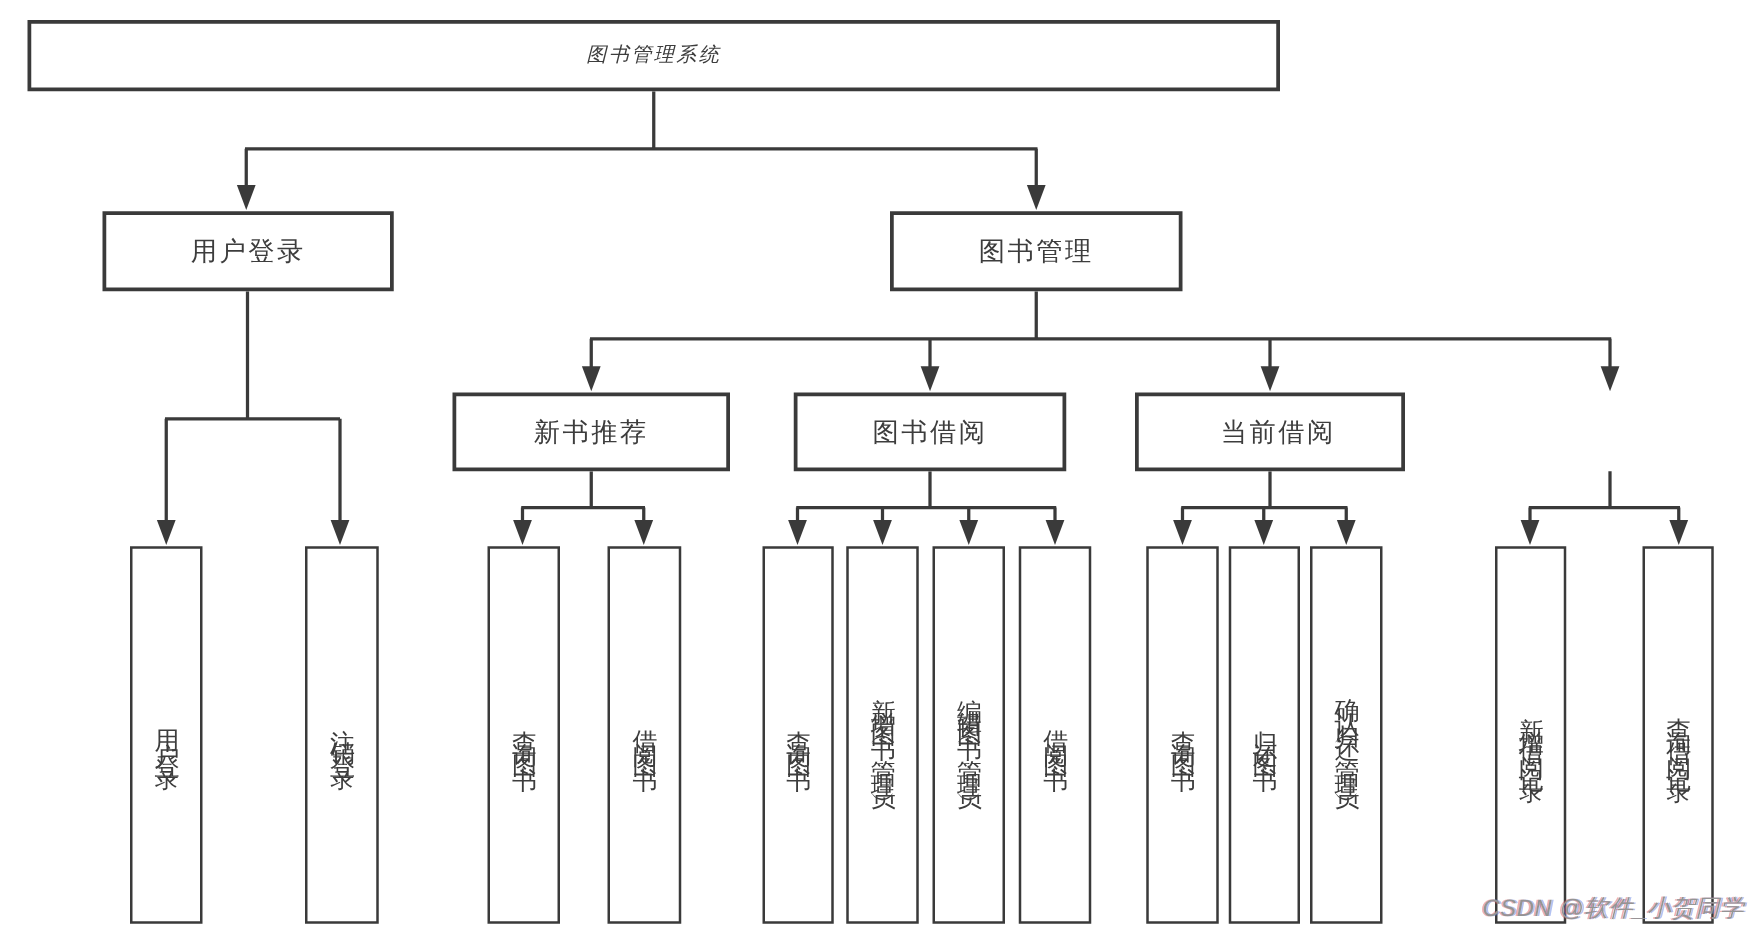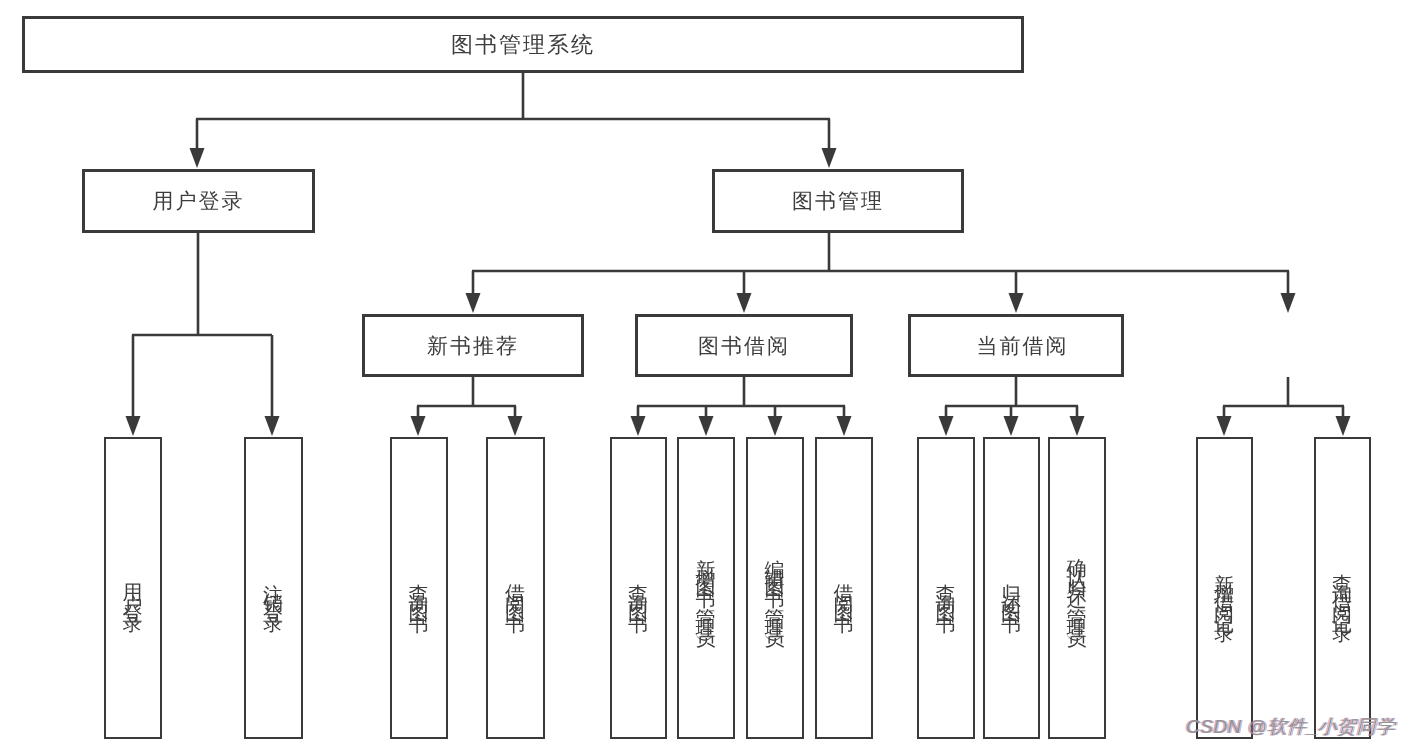--- a/index.html
+++ b/index.html
@@ -16,21 +16,21 @@
   #connectors{position:absolute;left:0;top:0;width:1405px;height:747px;}
   .cline{stroke:var(--line);stroke-width:2.6;fill:none;}
   .chead{fill:var(--line);stroke:none;}
   .node{
     position:absolute;box-sizing:border-box;background:#fff;
     border:3px solid var(--line);
     display:flex;align-items:center;justify-content:center;
     color:var(--text);
   }
   .h{font-size:21px;letter-spacing:2px;white-space:nowrap;}
-  .root{font-size:22px;}
+  .root{font-size:16px;font-style:italic;}
   .v{
     border-width:2.5px;
     writing-mode:vertical-rl;text-orientation:mixed;
     font-size:20px;letter-spacing:10px;line-height:1.1;
   }
   #watermark{
     position:absolute;left:1186px;top:714px;width:219px;
     font-size:19px;color:var(--wm);white-space:nowrap;letter-spacing:0.5px;
     text-shadow:-1.5px 0 0 rgba(214,80,80,.45), 1.5px 0 0 rgba(86,120,224,.45);
     font-style:italic;
@@ -87,21 +87,21 @@
     <g>
       <path class="cline" d="M1288 377 V407 M1223 406 H1344 M1224 406 V418 M1343 406 V418"></path>
       <polygon class="chead" points="1216.5,416 1231.5,416 1224,436"></polygon>
       <polygon class="chead" points="1335.5,416 1350.5,416 1343,436"></polygon>
     </g>
   </svg>
 
   <div class="node h root" style="left:22px;top:16px;width:1002px;height:57px;">图书管理系统</div>
 
   <div class="node h" style="left:82px;top:169px;width:233px;height:64px;">用户登录</div>
-  <div class="node h" style="left:712px;top:169px;width:252px;height:64px;">图书管理</div>
+  <div class="node h" style="left:712px;top:169px;width:234px;height:64px;">图书管理</div>
 
   <div class="node h" style="left:635px;top:314px;width:218px;height:63px;">图书借阅</div>
   <div class="node h" style="left:362px;top:314px;width:222px;height:63px;">新书推荐</div>
   <div class="node h" style="left:908px;top:314px;width:216px;height:63px;padding-left:13px;">当前借阅</div>
 
   <div class="node v" style="left:104px;top:437px;width:58px;height:302px;">用户登录</div>
   <div class="node v" style="left:244px;top:437px;width:59px;height:302px;">注销登录</div>
 
   <div class="node v" style="left:390px;top:437px;width:58px;height:302px;">查询图书</div>
   <div class="node v" style="left:486px;top:437px;width:59px;height:302px;">借阅图书</div>

